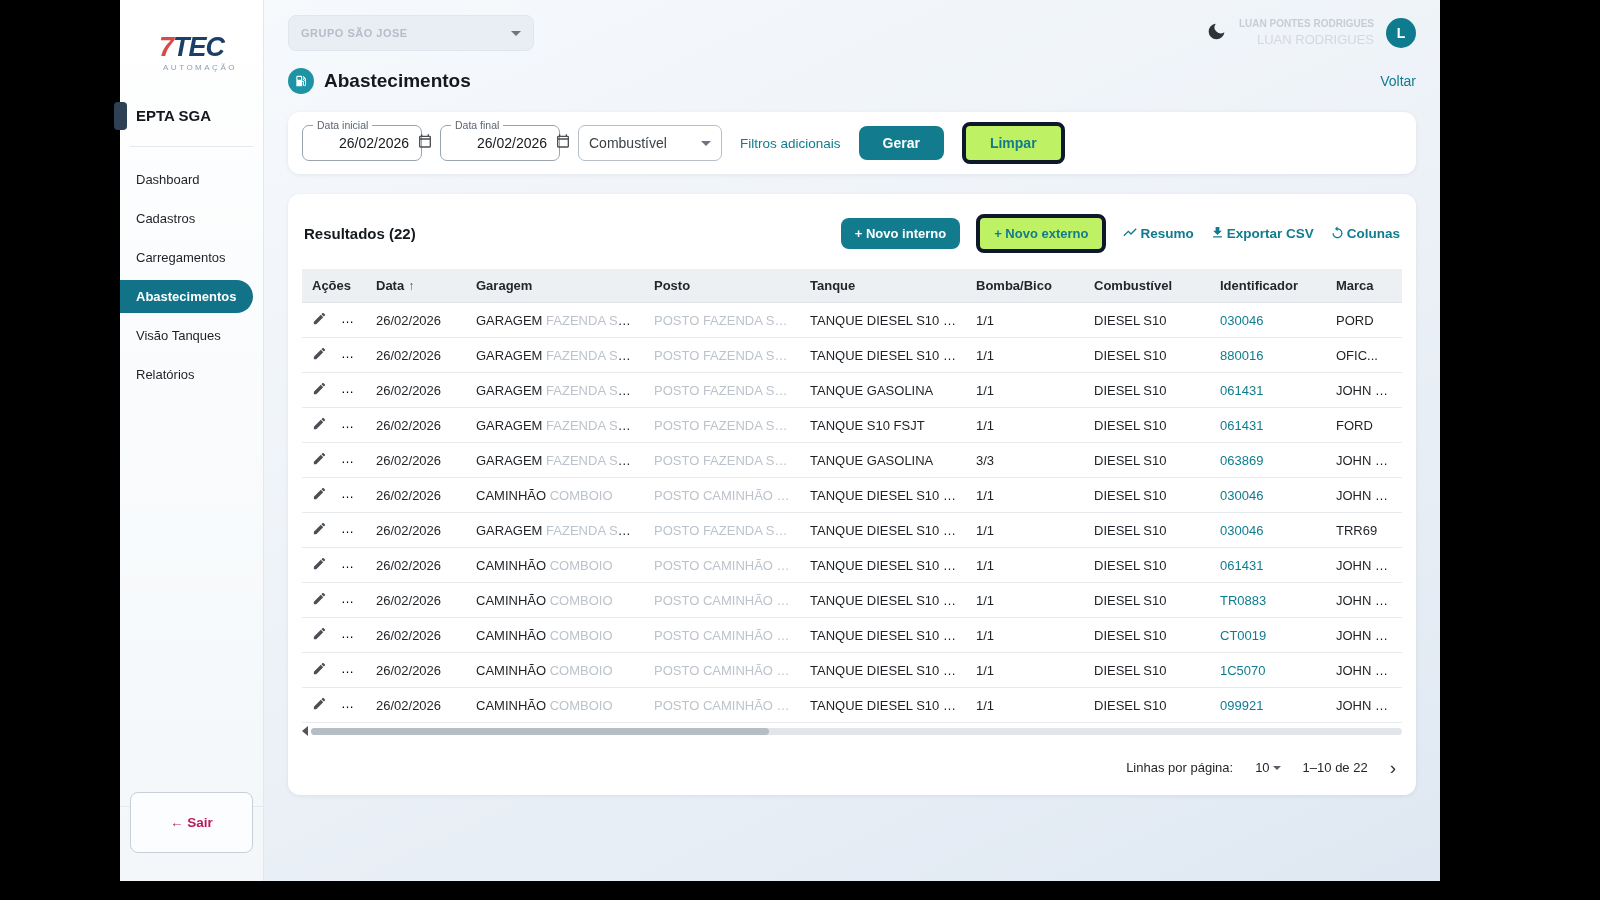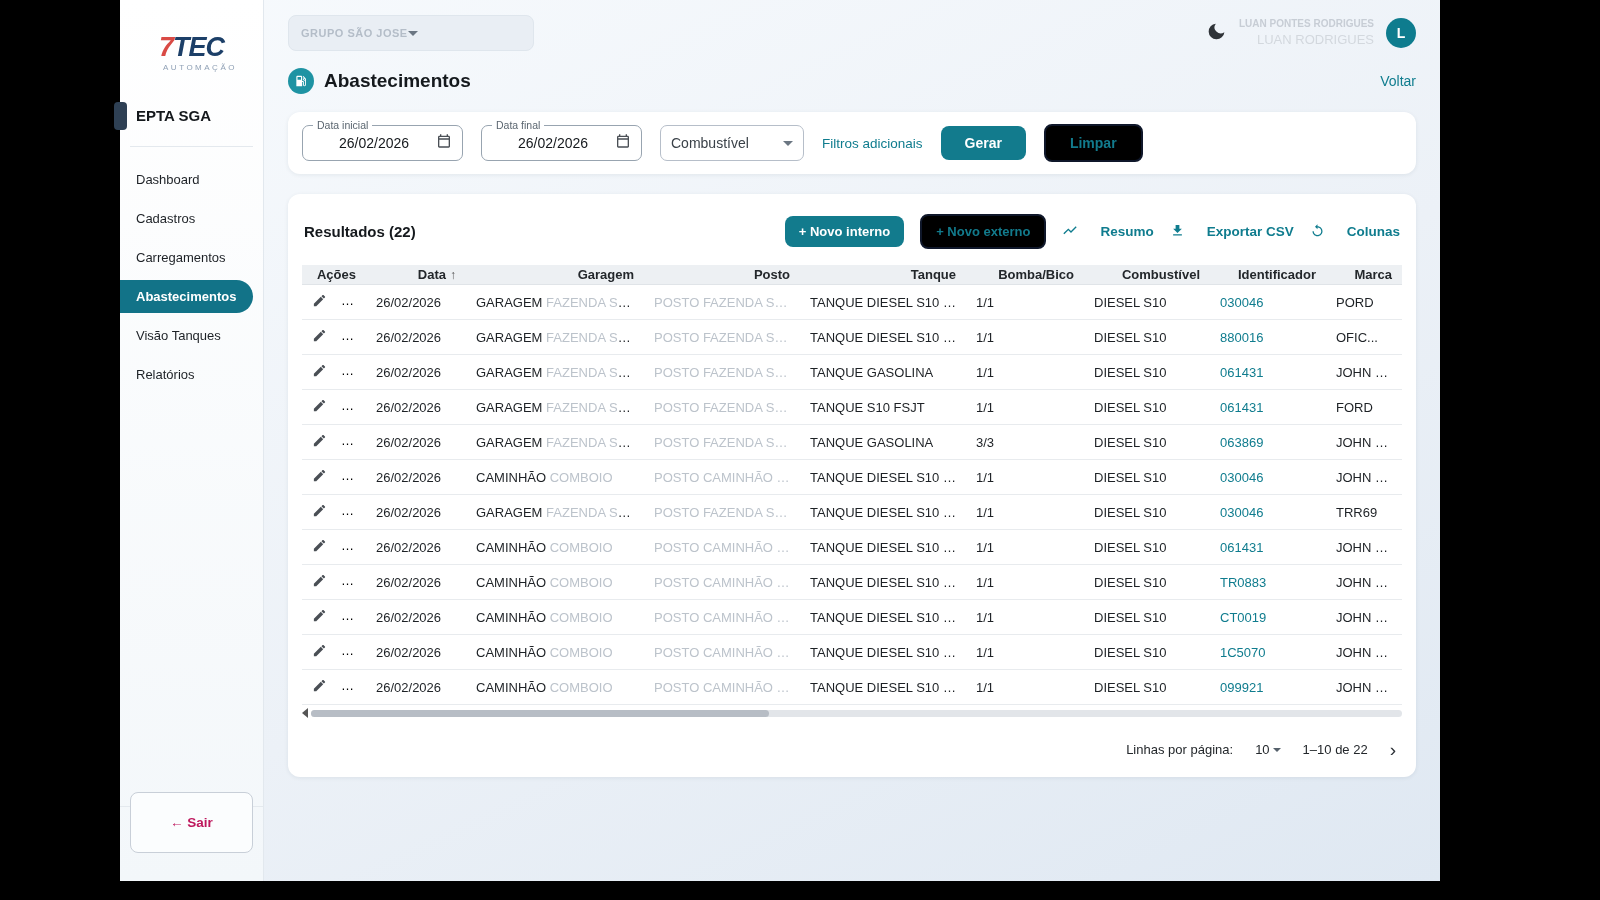--- a/index.html
+++ b/index.html
@@ -21,21 +21,21 @@
   .menu-item{padding:9px 4px 9px 16px;font-size:13px;color:#1d2126;cursor:pointer;}
   .menu-item.active{background:#127388;color:#fff;border-radius:0 17px 17px 0;margin-right:10px;font-weight:bold;}
   .sidebar-bottom-divider{position:absolute;left:0;right:0;bottom:74px;height:1px;background:#e4e9ee;}
   .logout{position:absolute;left:10px;right:10px;bottom:28px;border:1px solid #c8cfd8;border-radius:8px;
           padding:22px 0;text-align:center;font-size:13.5px;font-weight:bold;color:#be185d;background:#fbfdfe;cursor:pointer;}
 
   
   .main{flex:1;padding:0 24px;position:relative;overflow:hidden;}
   .topbar{height:58px;display:flex;align-items:center;justify-content:space-between;margin-top:4px;}
   .group-select{width:246px;height:36px;background:#e9eef4;border:1px solid #dfe6ed;border-radius:8px;
-                display:flex;align-items:center;padding:0 12px;cursor:pointer;}
+                display:flex;align-items:center;justify-content:space-between;padding:0 12px;cursor:pointer;}
   .group-select-label{font-size:11px;color:#b4bdc8;letter-spacing:.5px;font-weight:bold;}
   .caret{width:0;height:0;border-left:5px solid transparent;border-right:5px solid transparent;border-top:5px solid #6b7682;}
   .top-right{display:flex;align-items:center;gap:12px;}
   .icon-plain{background:none;border:none;cursor:pointer;display:flex;align-items:center;}
   .user-names{text-align:right;line-height:1.4;}
   .user-name{font-size:10px;color:#c7cdd5;font-weight:bold;}
   .user-subname{font-size:13px;color:#d3d8de;}
   .avatar{width:30px;height:30px;border-radius:50%;background:#0e7c8e;color:#fff;display:flex;align-items:center;
           justify-content:center;font-size:14px;font-weight:bold;cursor:pointer;}
 
@@ -44,39 +44,39 @@
   .page-title{font-size:19px;font-weight:bold;color:#15191d;flex:1;}
   .back-link{font-size:14px;color:#0f7c8e;cursor:pointer;}
 
   
   .filter-card{margin-top:18px;background:#fff;border-radius:12px;box-shadow:0 1px 4px rgba(30,50,70,.08);
                height:62px;display:flex;align-items:center;padding:0 14px;gap:18px;}
   .field{position:relative;height:36px;border:1px solid #98a4b0;border-radius:7px;display:flex;align-items:center;
          padding:0 10px;gap:8px;background:#fff;}
   .field-label{position:absolute;top:-7px;left:10px;font-size:10.5px;color:#5b6670;background:#fff;padding:0 4px;}
   .field-value{font-size:14px;color:#15191d;}
-  .date-field{width:161px;justify-content:space-between;cursor:pointer;padding-left:36px;}
+  .date-field{width:120px;justify-content:space-between;cursor:pointer;padding-left:36px;}
   .select-field{width:144px;justify-content:space-between;cursor:pointer;border-color:#b6bec9;}
   .select-value{font-size:14px;color:#3a4148;}
   .link{color:#0f7c8e;font-size:13.5px;cursor:pointer;background:none;border:none;}
   .btn{border-radius:8px;font-size:14px;font-weight:bold;padding:9px 24px;cursor:pointer;border:none;}
   .btn-primary{background:#127b8d;color:#fff;}
-  .btn-outline{background:#000000;color:#127b8d;border:2px solid #0f172a;}
+  .btn-outline{background:#bef264;color:#127b8d;border:4px solid #0f172a;}
 
   
   .results-card{margin-top:20px;background:#fff;border-radius:12px;box-shadow:0 1px 4px rgba(30,50,70,.08);
                 padding:14px 14px 8px;}
   .results-header{display:flex;align-items:center;margin:6px 2px 16px;}
   .results-title{font-size:15px;font-weight:bold;color:#15191d;flex:1;}
   .results-actions{display:flex;align-items:center;gap:16px;}
   .btn-sm{font-size:13px;font-weight:bold;padding:8px 14px;border-radius:8px;}
-  .action-link{display:flex;align-items:center;gap:22px;color:#0f7c8e;font-size:13.5px;font-weight:bold;cursor:pointer;background:none;border:none;}
+  .action-link{display:flex;align-items:center;gap:2px;color:#0f7c8e;font-size:13.5px;font-weight:bold;cursor:pointer;background:none;border:none;}
 
   table{width:100%;border-collapse:collapse;table-layout:fixed;font-size:13px;}
-  thead th{background:#edf0f3;text-align:right;padding:2px 10px;font-size:13px;color:#23272b;font-weight:bold;
+  thead th{background:#edf0f3;text-align:left;padding:9px 10px;font-size:13px;color:#23272b;font-weight:bold;
            border-bottom:1px solid #e0e4e8;white-space:nowrap;overflow:hidden;}
   tbody td{padding:8px 10px;border-bottom:1px solid #e8ebee;color:#1d2125;white-space:nowrap;overflow:hidden;text-overflow:ellipsis;}
   .col-acoes{width:64px;}
   .col-data{width:100px;}
   .col-garagem{width:178px;}
   .col-posto{width:156px;}
   .col-tanque{width:166px;}
   .col-bomba{width:118px;}
   .col-comb{width:126px;}
   .col-ident{width:116px;}

